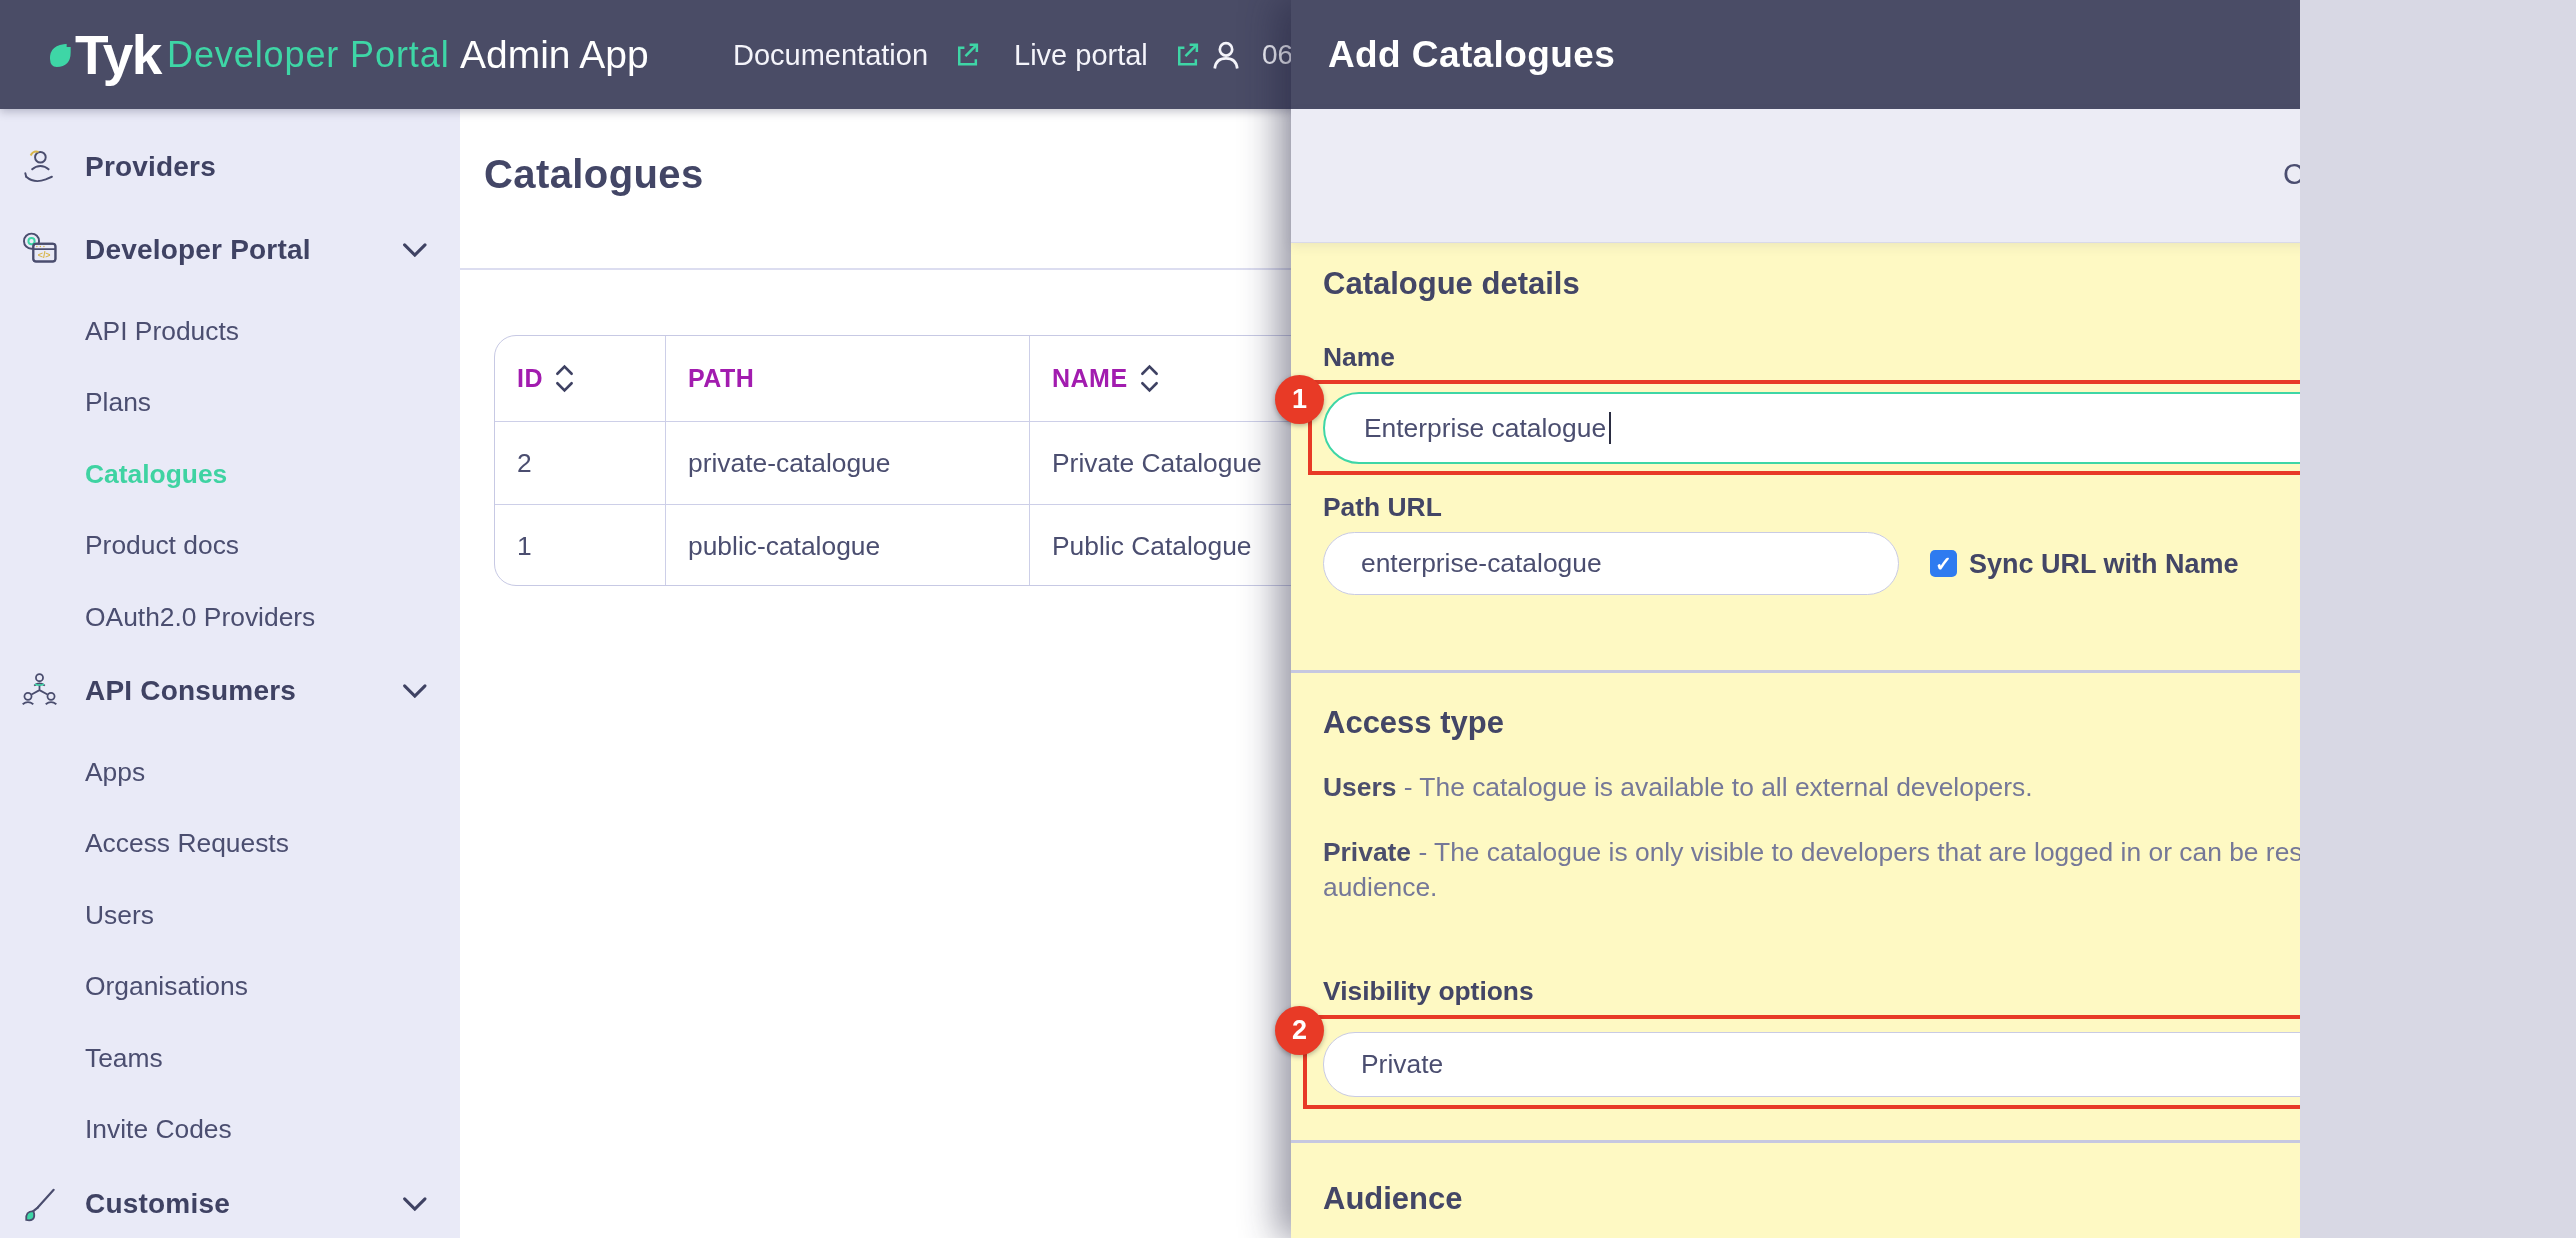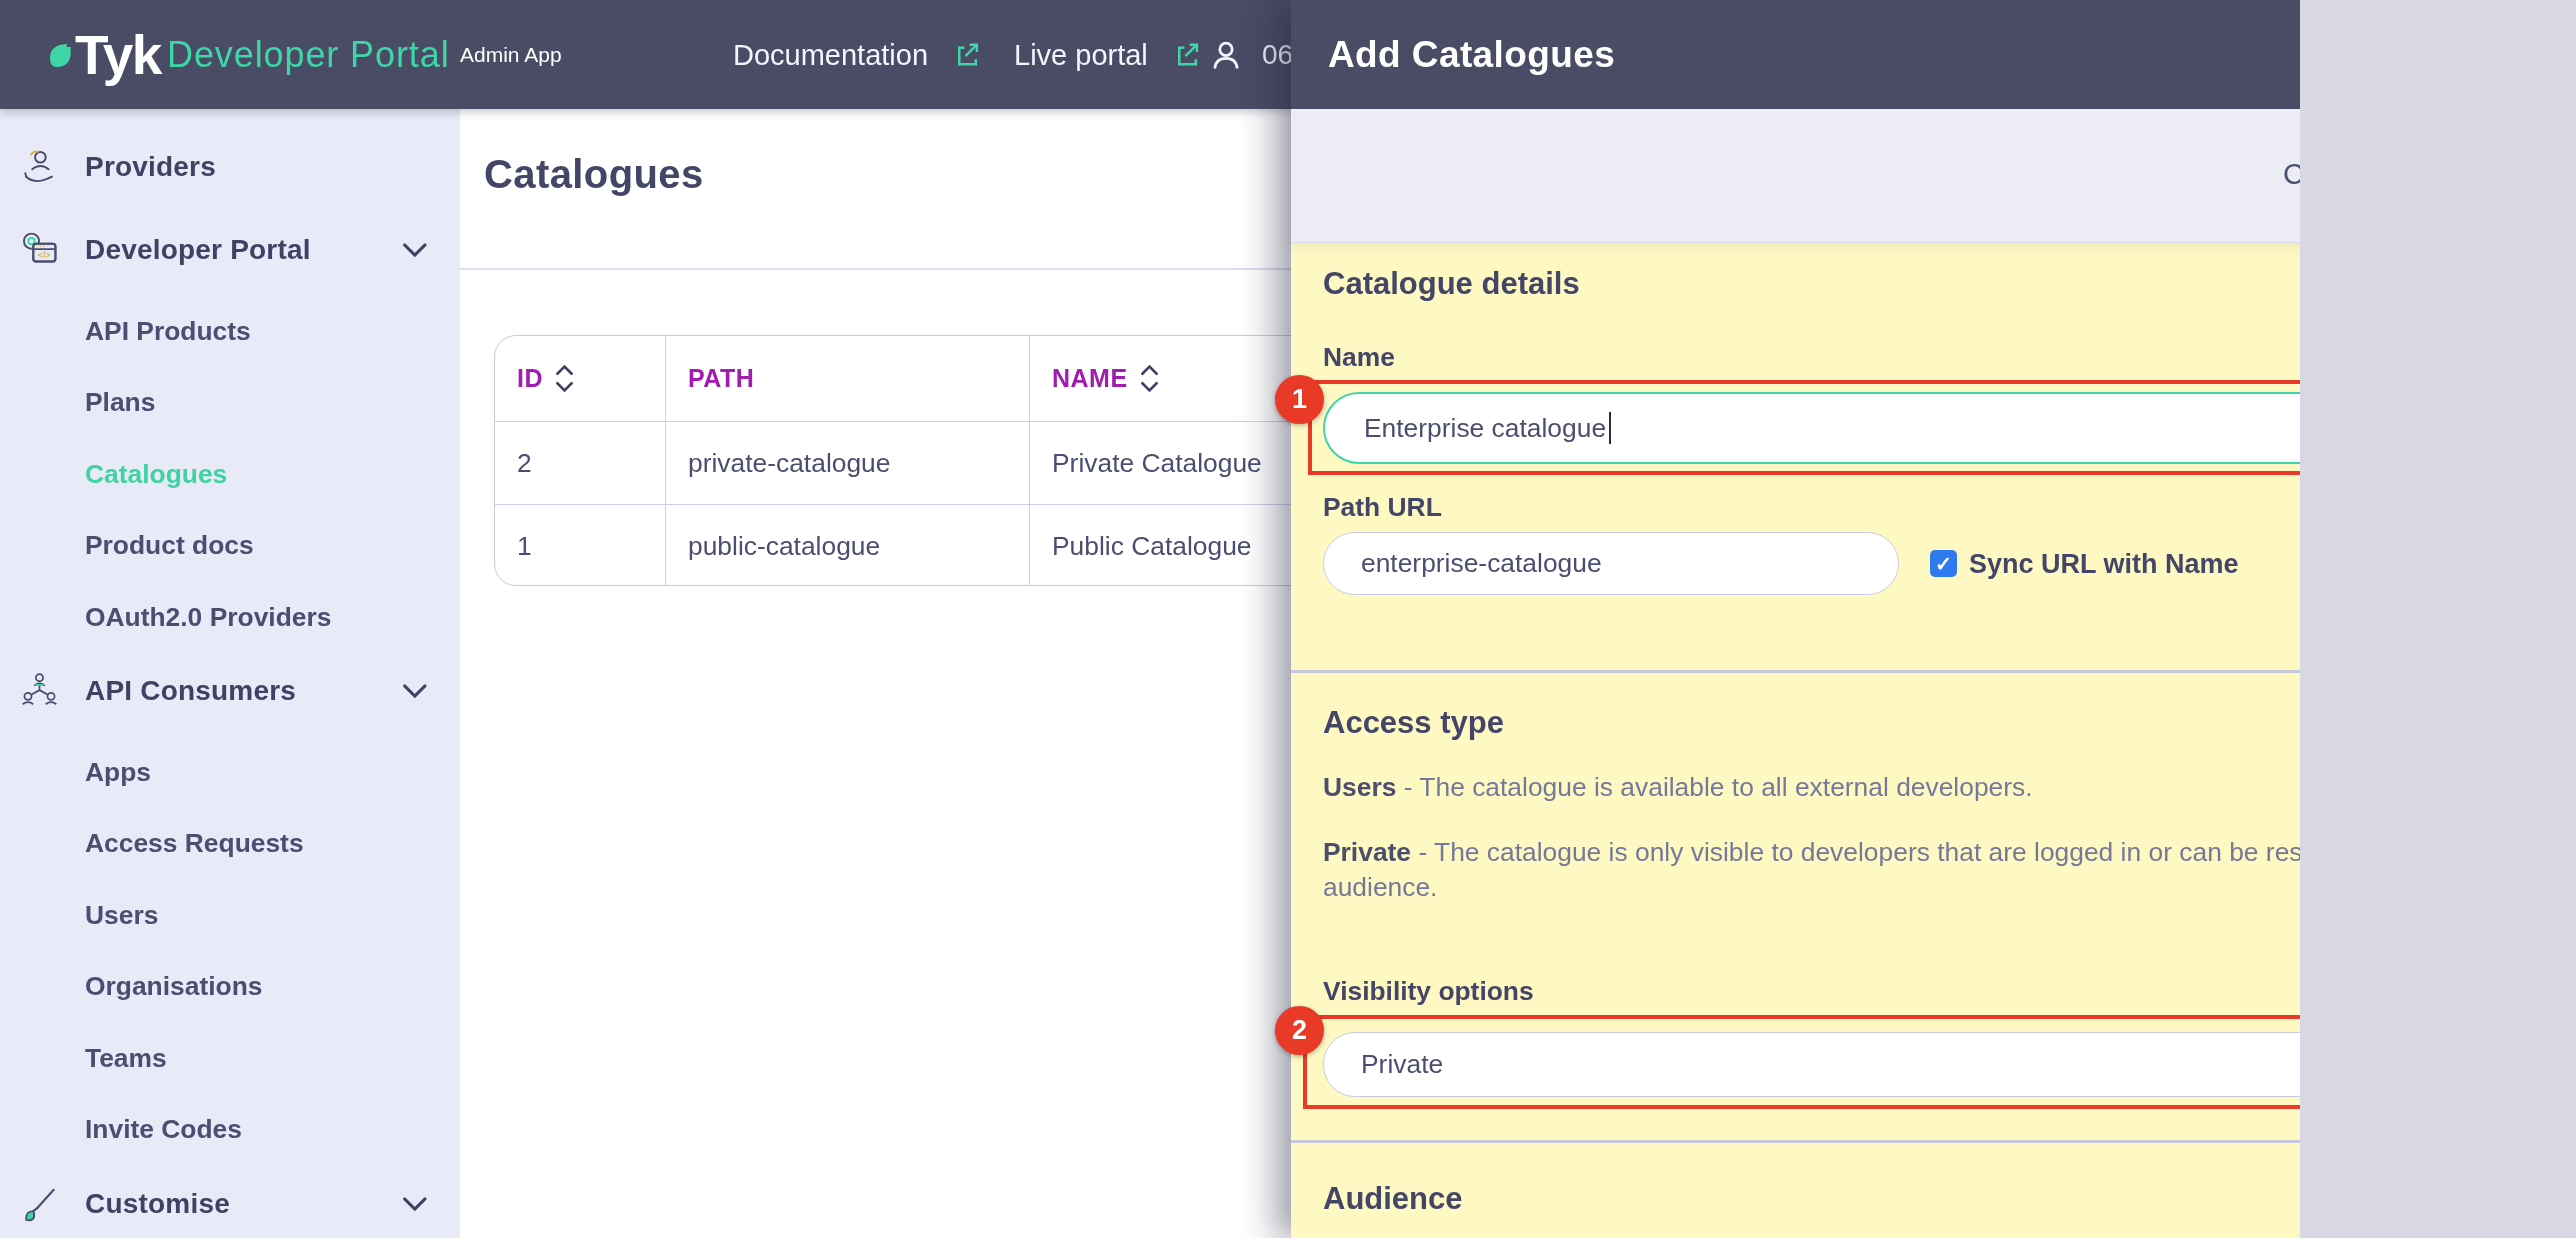--- a/index.html
+++ b/index.html
@@ -9,37 +9,37 @@
     font-family:"Liberation Sans", sans-serif; background:#ffffff;
   }
   
   .navbar {
     position:absolute; left:0; top:0; width:2576px; height:109px;
     background:#4a4c66; z-index:3; box-shadow:0 3.4px 8.5px rgba(50,50,80,.28);
   }
   .navbar .abs { position:absolute; top:50%; transform:translateY(-50%); }
   .logo-brand { left:75px; color:#ffffff; font-size:55px; font-weight:bold; letter-spacing:-1.7px; }
   .logo-product { left:167px; color:#3ed6a6; font-size:36px; font-weight:500; letter-spacing:0.9px; }
-  .logo-app { left:460px; color:#ffffff; font-size:21px; font-weight:500; }
+  .logo-app { left:460px; color:#ffffff; font-size:39px; font-weight:500; }
   .nav-link { color:#f4f4fa; font-size:29px; display:flex; align-items:center; gap:24px; cursor:pointer; }
   .nav-doc { left:733px; }
   .nav-live { left:1014px; }
   .nav-user { left:1208px; }
   .nav-count { left:1262px; color:#f4f4fa; font-size:28px; }
   
   .sidebar {
     position:absolute; left:0; top:109px; width:460px; height:1130px;
     background:#e9eaf7; z-index:1;
   }
   .side-row { position:absolute; left:0; width:460px; height:55px; cursor:pointer; }
   .side-row .icon { position:absolute; left:20.4px; top:50%; transform:translateY(-50%); }
   .side-label { position:absolute; left:85px; top:50%; transform:translateY(-50%);
     font-size:28px; font-weight:bold; color:#3f4263; letter-spacing:0.2px; }
   .side-sub { position:absolute; left:85px; top:50%; transform:translateY(-50%);
-    font-size:26.4px; color:#4b4e70;font-weight:bold; }
+    font-size:26.4px; color:#4b4e70; }
   .side-sub.active { color:#3fd3a2; font-weight:bold; }
   .side-chevron { position:absolute; left:402px; top:50%; transform:translateY(-50%); }
   
   .main { position:absolute; left:460px; top:109px; width:2116px; height:1130px; background:#ffffff; z-index:1; }
   .page-title { position:absolute; left:24px; top:43px; font-size:40px; font-weight:bold; color:#434666; letter-spacing:0.4px; }
   .title-divider { position:absolute; left:0; top:159px; width:100%; height:1.7px; background:#dcddf0; }
   .cat-table {
     position:absolute; left:34px; top:226px; width:852px; height:251px;
     border:1.7px solid #c7c9e4; border-radius:22px; overflow:hidden; background:#fff;
     display:grid; grid-template-columns:171px 364px 315px; grid-template-rows:85px 83px 83px;

